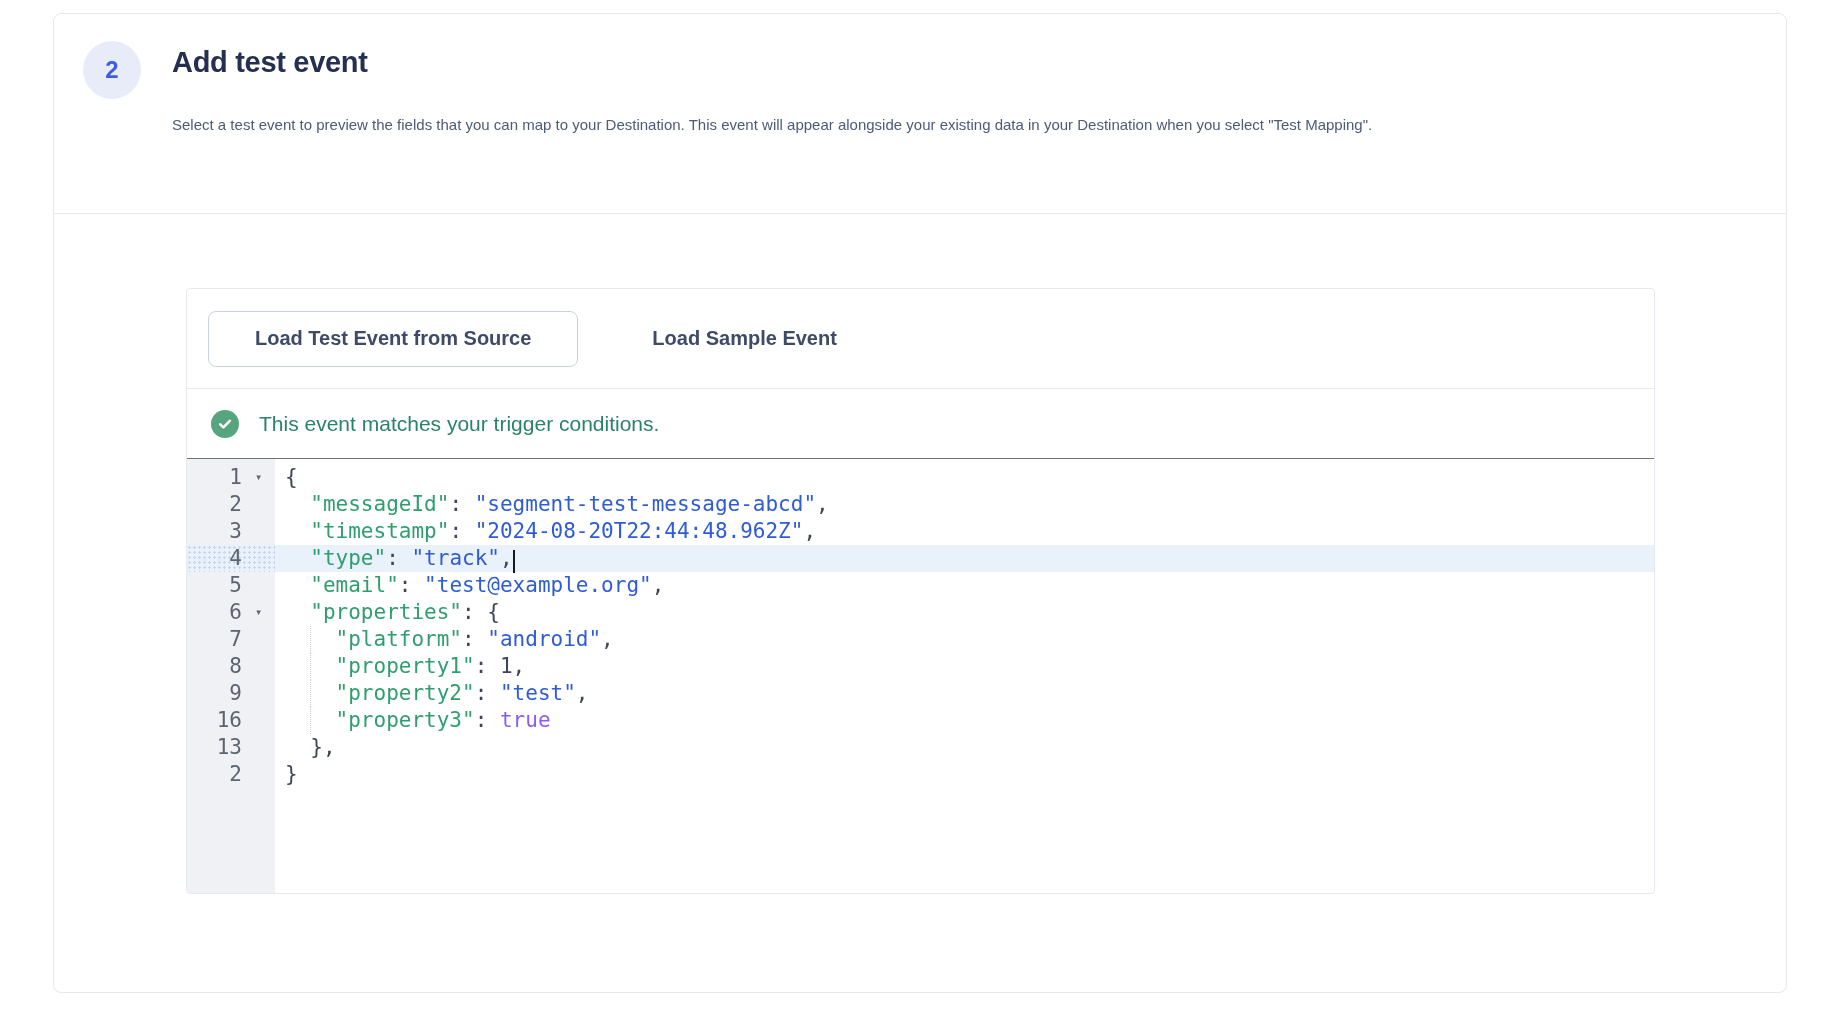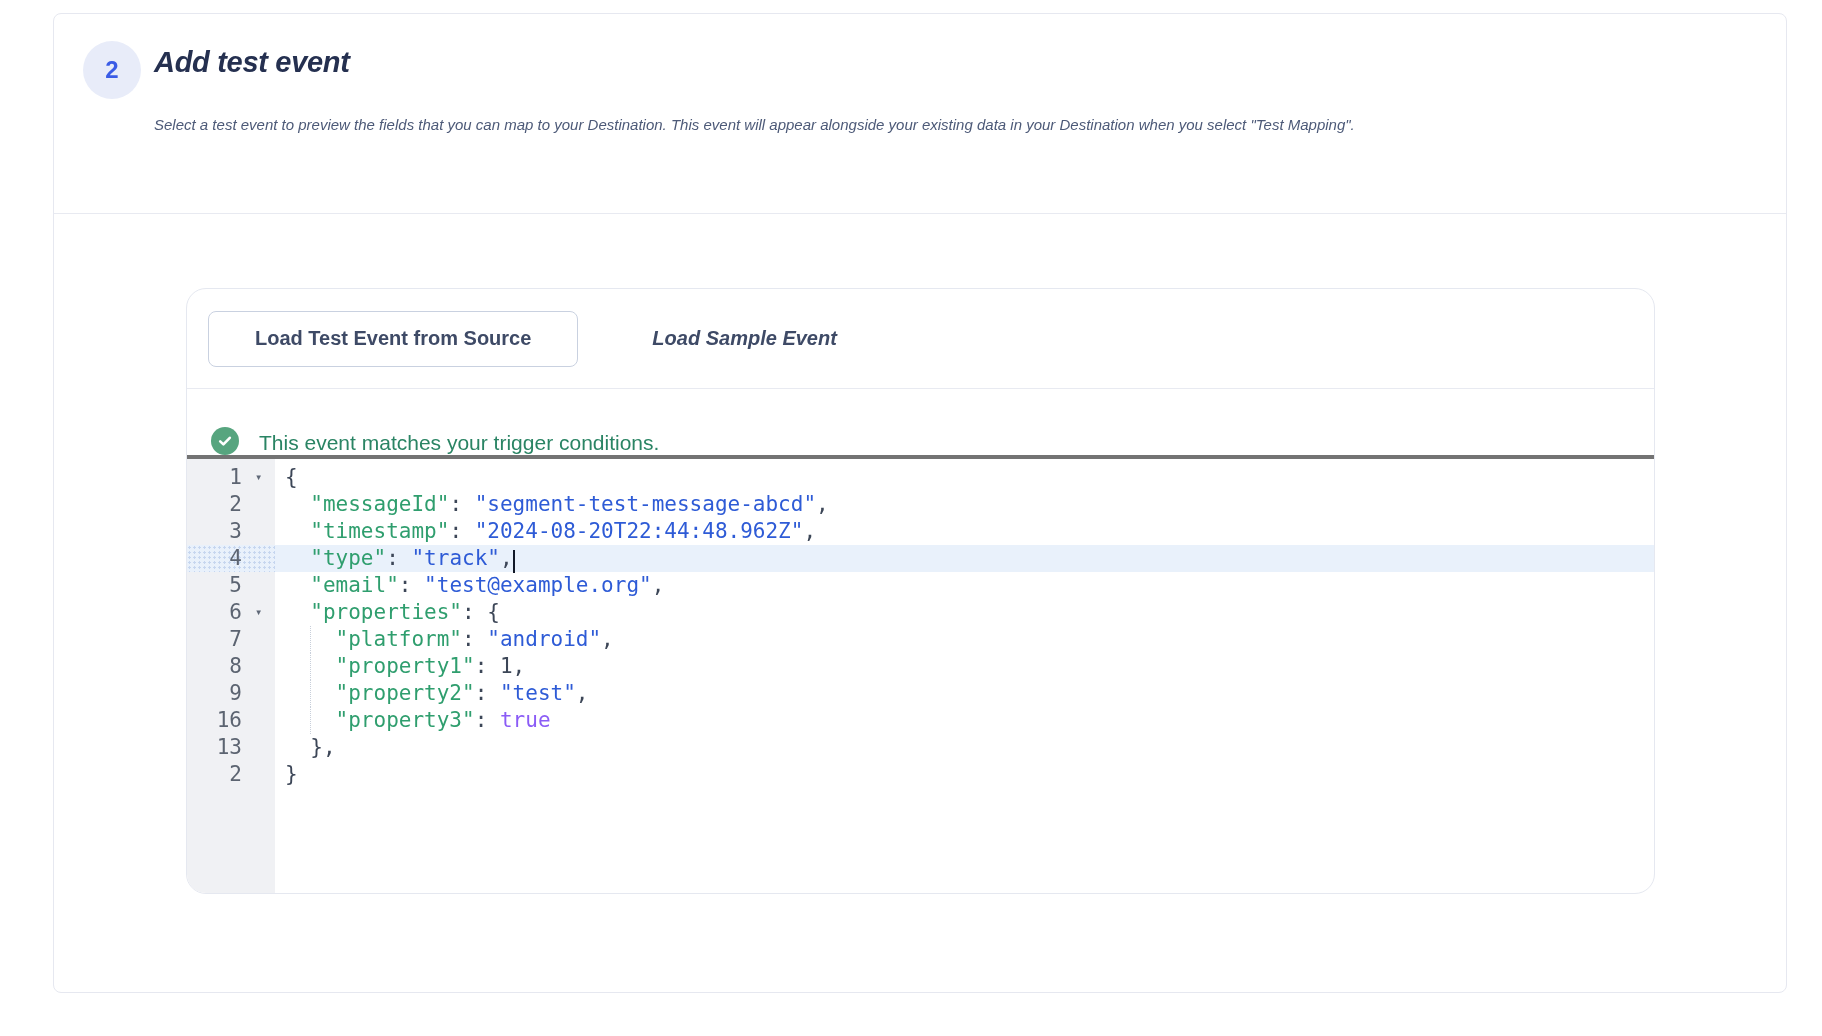--- a/index.html
+++ b/index.html
@@ -10,41 +10,41 @@
     position: absolute; left: 53px; top: 13px; width: 1734px; height: 980px;
     background: #ffffff; border: 1px solid #e6e8f0; border-radius: 8px;
   }
 
   
   .card-header { display: flex; align-items: flex-start; padding: 27px 40px 0 29px;
     height: 200px; border-bottom: 1px solid #e8eaf1; }
   .step-badge { width: 58px; height: 58px; border-radius: 50%; background: #e8ecf9;
     color: #3b5ce6; font-size: 24px; font-weight: 600; display: flex;
     align-items: center; justify-content: center; flex: 0 0 auto; }
-  .header-text { margin-left: 13px; font-style: italic; }
+  .header-text { margin-left: 31px; }
   .page-title { font-size: 29px; font-weight: 700; color: #253050;
     letter-spacing: -0.3px; margin-top: 5px; }
   .step-desc { margin-top: 22px; font-size: 15px; line-height: 47px; color: #4d5a78;
     max-width: 1330px; }
 
   
   .card-body { padding: 74px 132px 100px 132px; }
-  .inner-card { width: 1469px; border: 1px solid #e5e8f0; border-radius: 20px;
+  .inner-card { width: 1469px; border: 1px solid #e5e8f0; border-radius: 4px;
     background: #ffffff; overflow: hidden; }
 
   .toolbar { height: 100px; display: flex; align-items: center; padding-left: 21px;
     border-bottom: 1px solid #e8eaf1; }
   .btn { height: 56px; display: inline-flex; align-items: center; justify-content: center;
     font-family: "Liberation Sans", sans-serif; font-size: 20px; font-weight: 600;
     color: #3e4a66; background: #ffffff; cursor: pointer; }
   .btn-outline { border: 1px solid #c9d1e0; border-radius: 8px; padding: 0 46px; }
-  .btn-ghost { border: none; padding: 0 24px; margin-left: 50px; background: transparent; font-style: italic; }
+  .btn-ghost { border: none; padding: 0 24px; margin-left: 50px; background: transparent; }
 
-  .status-row { height: 70px; display: flex; align-items: flex-end; padding-left: 24px;
-    border-bottom: 4px solid #737373; }
+  .status-row { height: 70px; display: flex; align-items: center; padding-left: 24px;
+    border-bottom: 1px solid #737373; }
   .check-circle { width: 28px; height: 28px; border-radius: 50%; background: #57a57f;
     display: flex; align-items: center; justify-content: center; flex: 0 0 auto; }
   .status-text { margin-left: 20px; font-size: 21px; font-weight: 500; color: #2a8464; }
 
   
   .editor { position: relative; height: 434px; padding-top: 5px;
     font-family: "DejaVu Sans Mono", monospace; font-size: 21px; line-height: 27px; }
   .gutter-bg { position: absolute; left: 0; top: 0; bottom: 0; width: 88px;
     background: #f0f1f4; }
   .code-line { position: relative; display: flex; height: 27px; }

